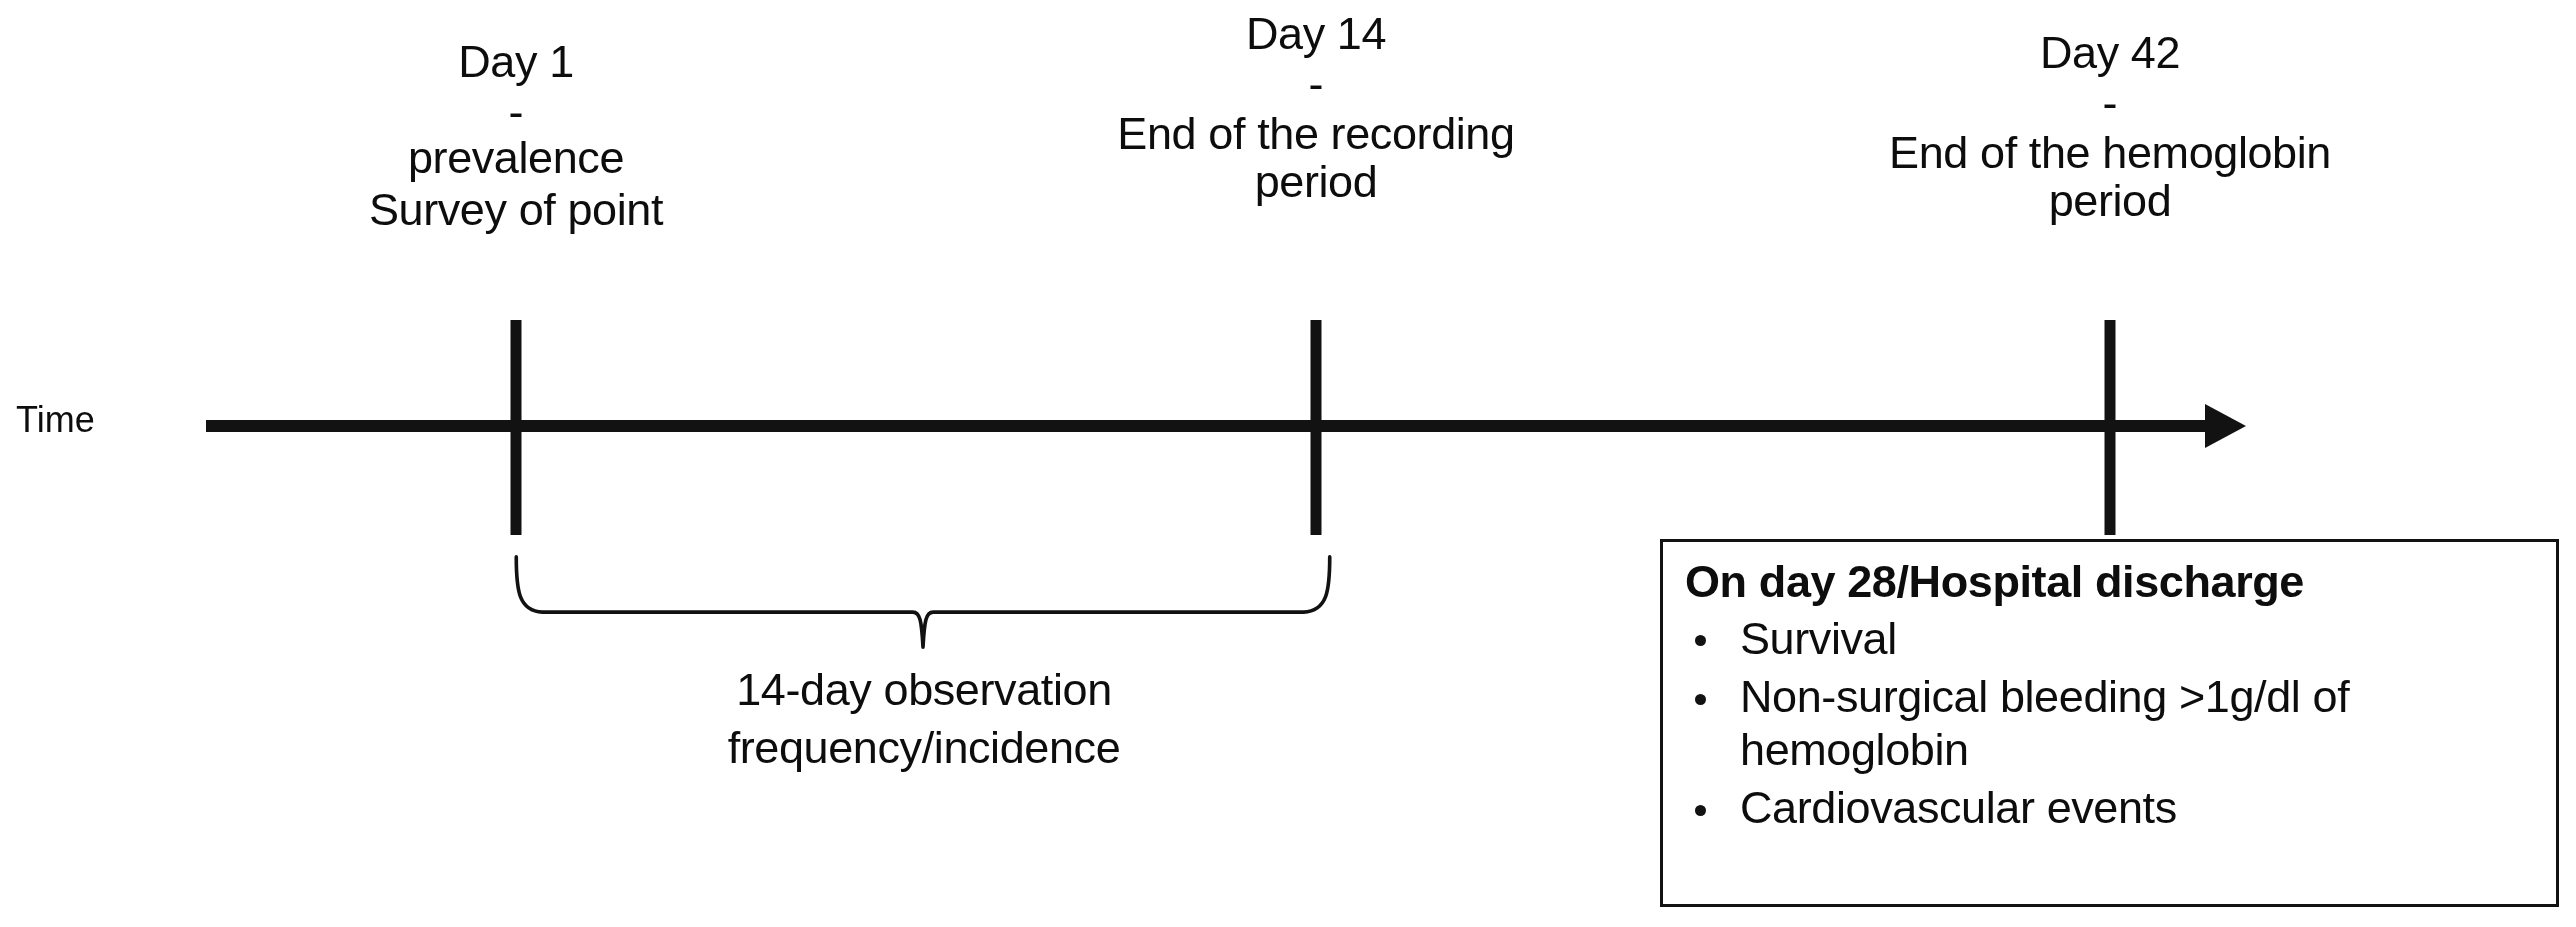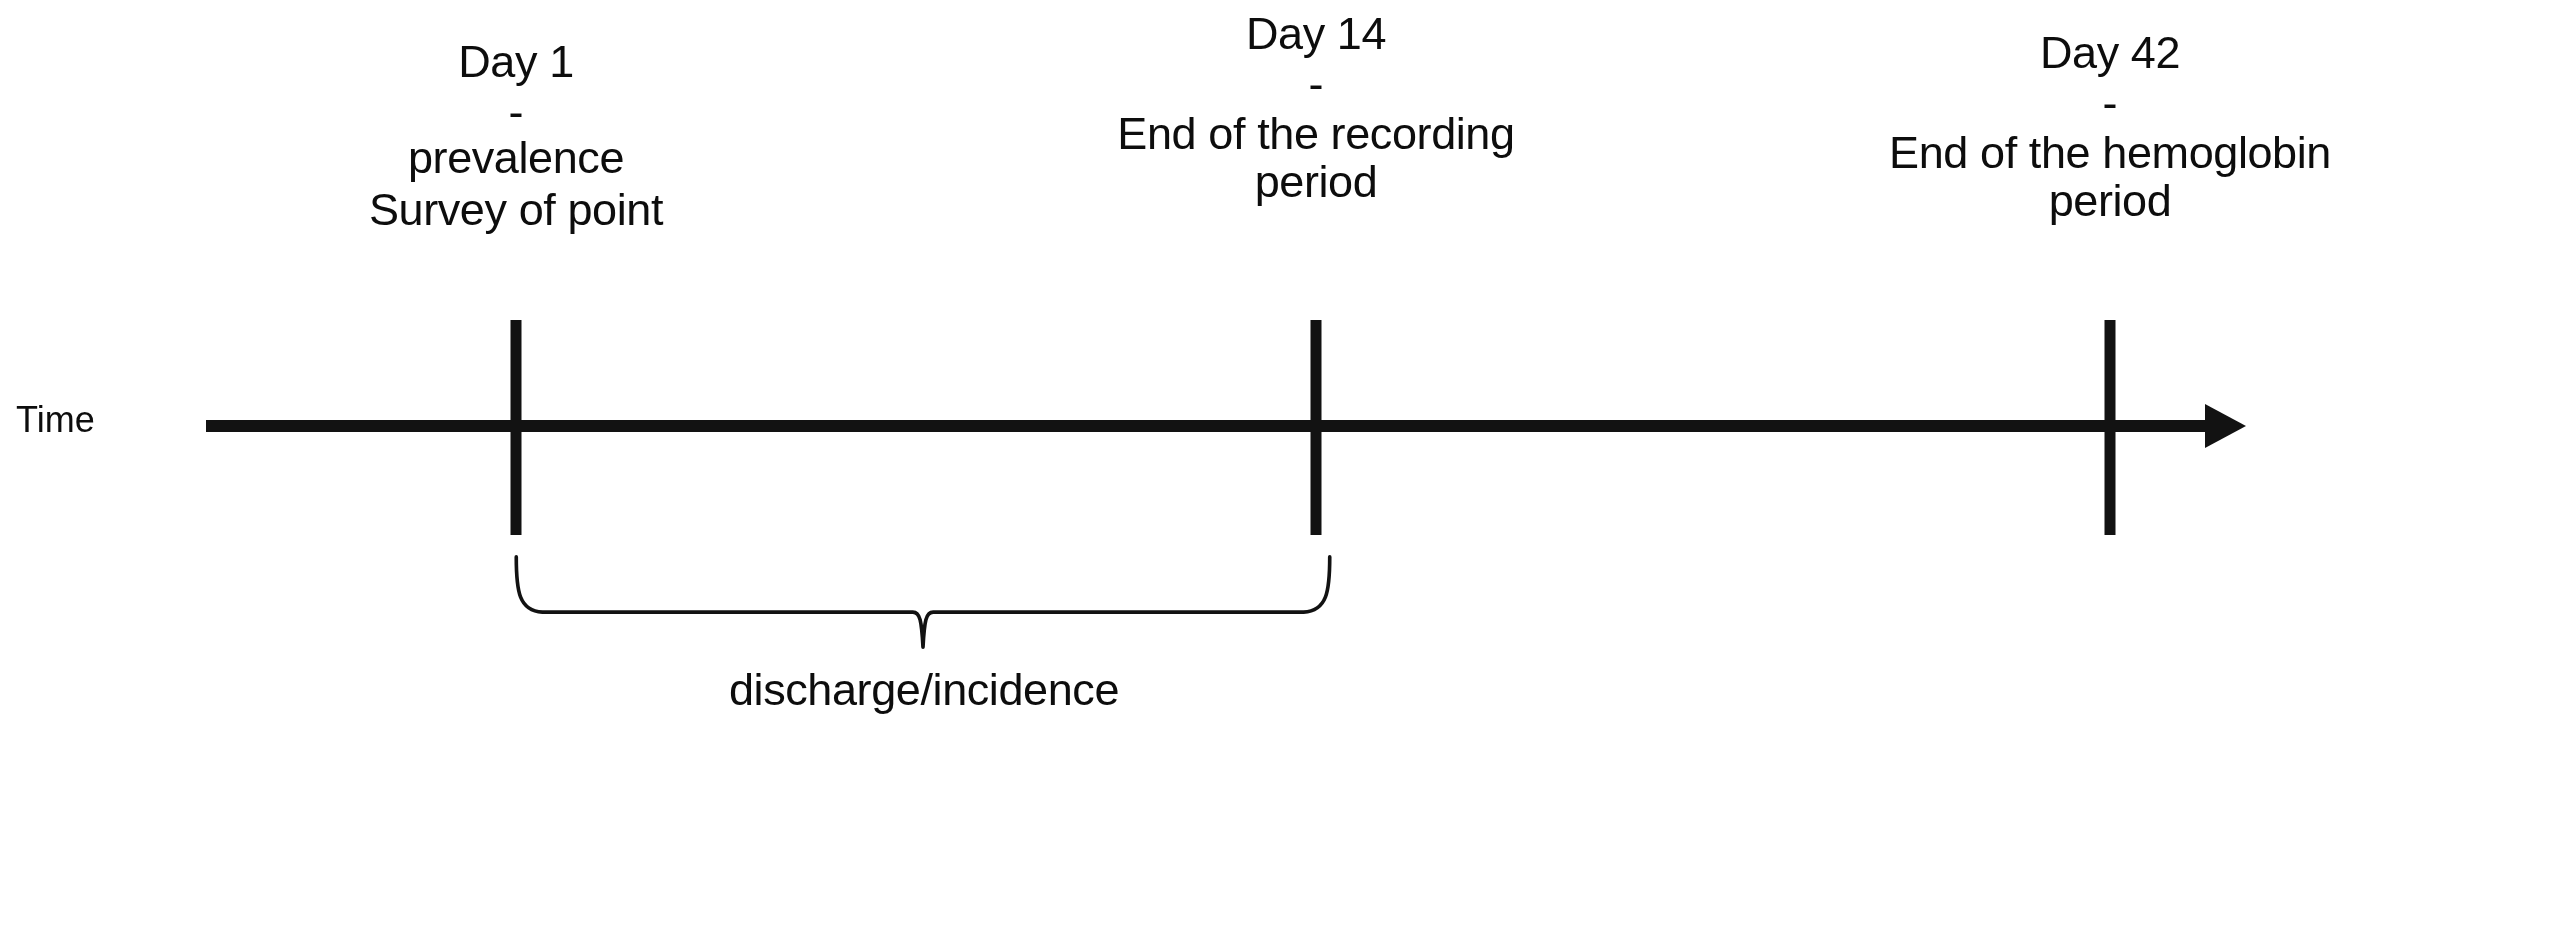--- a/index.html
+++ b/index.html
@@ -170,18 +170,36 @@
     <path d="M 10 4
              C 10 52, 14 78, 46 80
              L 556 80
              C 566 80, 568 92, 570 128
              C 572 92, 574 80, 584 80
              L 1094 80
              C 1126 78, 1130 52, 1130 4"></path>
   </svg>
 
   <div class="brace-caption" style="left:924px; top:661px; width:726px;">
-    <div>discharge/incidence</div>
-  </div>
-
+    <div>14-day observation</div>
+    <div>frequency/incidence</div>
+  </div>
+
+  <div class="outcome-box" style="left:1660px; top:539px; width:899px; height:368px;">
+    <div class="outcome-title">On day 28/Hospital discharge</div>
+    <ul class="outcome-list">
+      <li class="outcome-item">
+        <span class="bullet"></span>
+        <span>Survival</span>
+      </li>
+      <li class="outcome-item">
+        <span class="bullet"></span>
+        <span>Non-surgical bleeding &gt;1g/dl of hemoglobin</span>
+      </li>
+      <li class="outcome-item">
+        <span class="bullet"></span>
+        <span>Cardiovascular events</span>
+      </li>
+    </ul>
+  </div>
 
 </div>
 
 
 </body></html>

